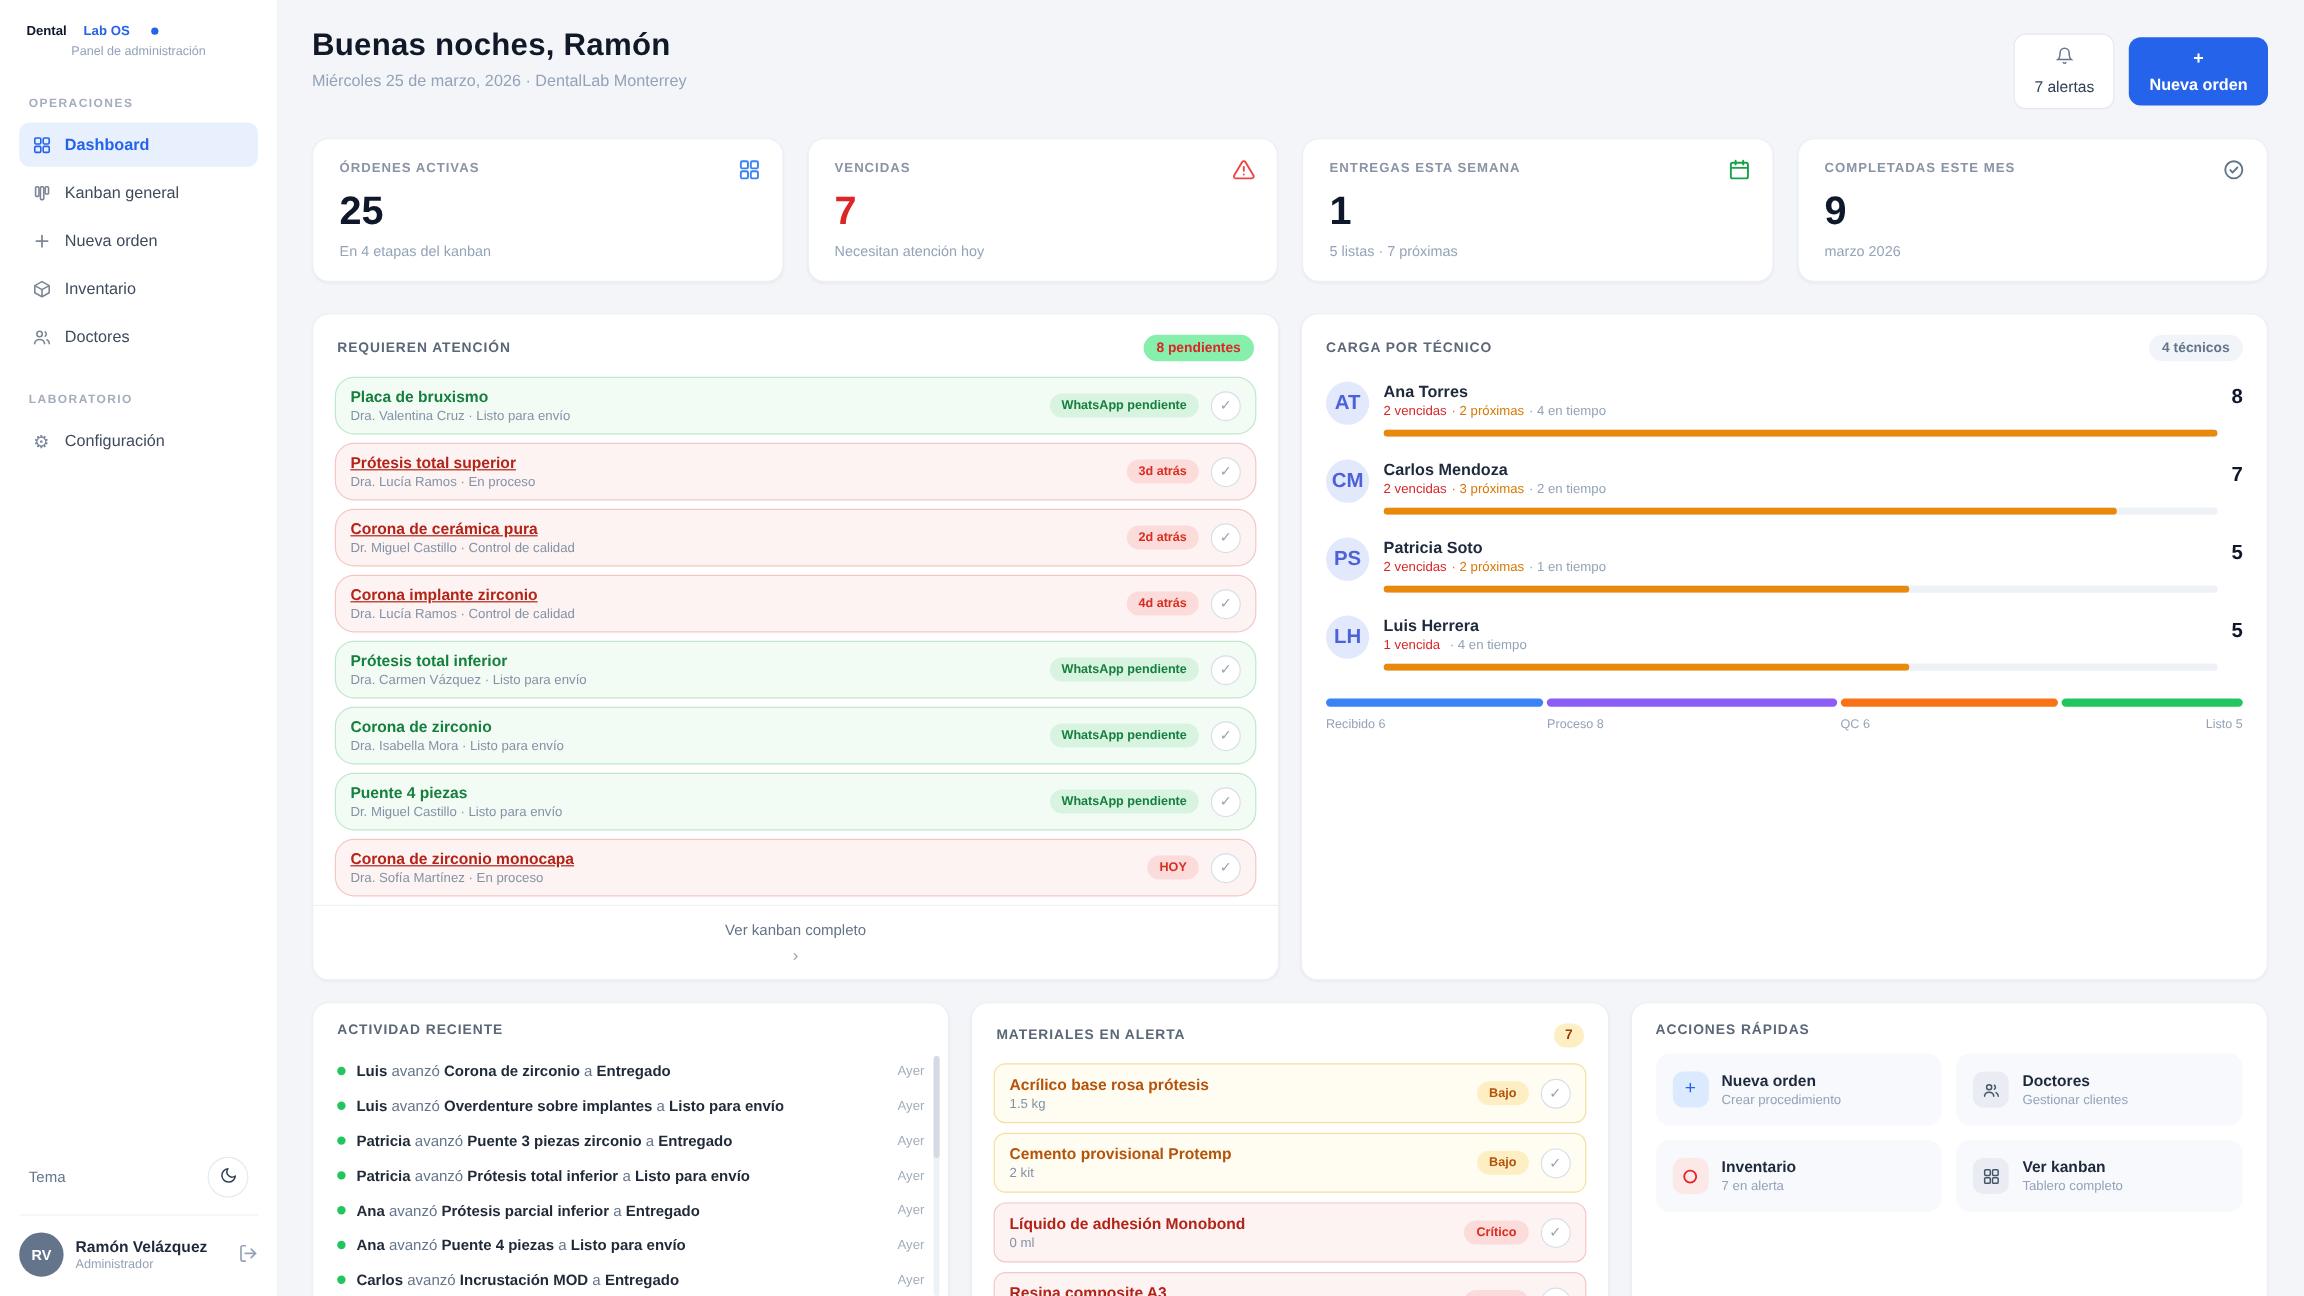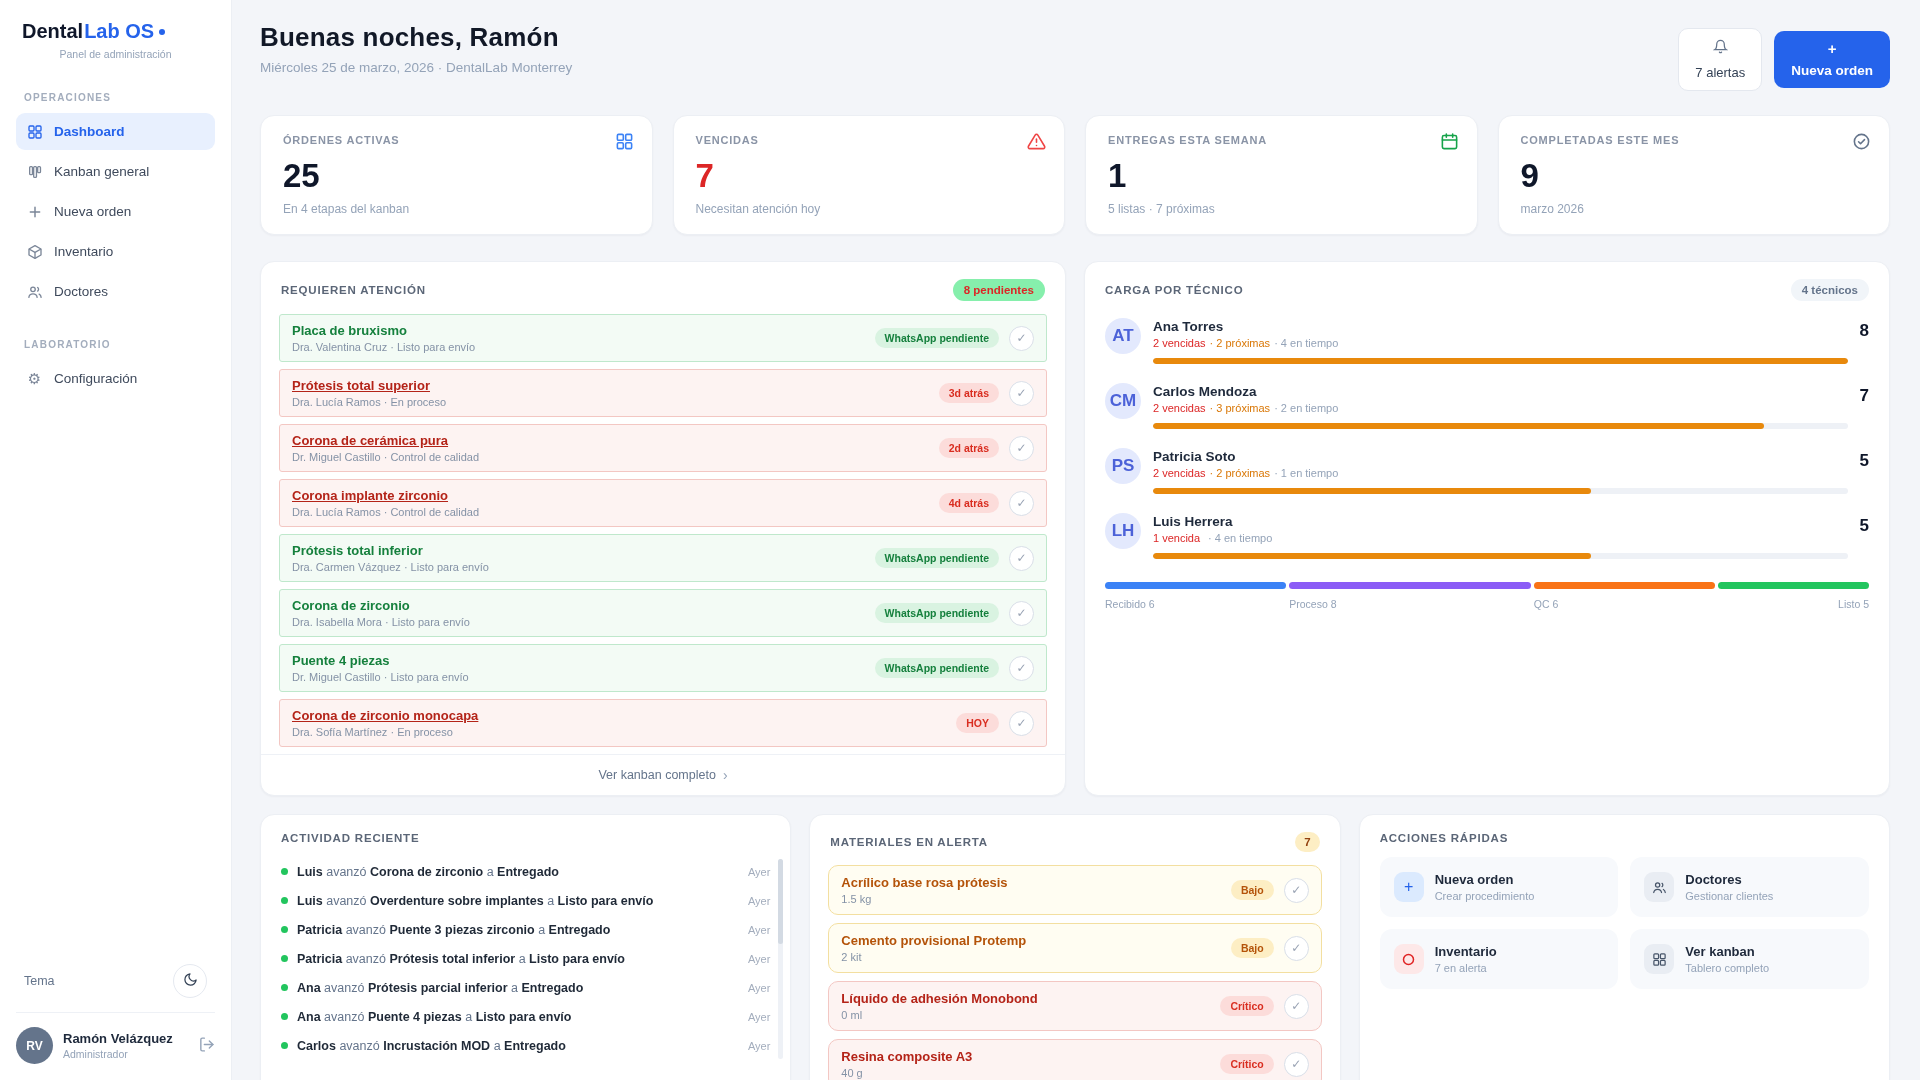--- a/index.html
+++ b/index.html
@@ -8,21 +8,21 @@
     display:flex;
     background:#f3f5f9;
     font-family:"Liberation Sans","DejaVu Sans",sans-serif;
     color:#1e293b;
   }
   button { font-family:inherit;flex-direction:column; }
 
   
   .sidebar { width:232px; min-width:232px; background:#ffffff; border-right:1px solid #eceff4;
     display:flex; flex-direction:column; padding:20px 16px 16px; }
-  .brand { display:flex; align-items:center; gap:1px; font-size:20px; font-weight:700; color:#0f172a; padding:0 6px; }
+  .brand { display:flex; align-items:center; gap:14px; font-size:11px; font-weight:700; color:#0f172a; padding:0 6px; }
   .brand .blue { color:#2563eb; }
   .brand-dot { width:6px; height:6px; border-radius:50%; background:#2563eb; margin-left:4px; }
   .brand-sub { font-size:10.5px; color:#94a3b8; padding:0 6px; margin-top:5px;text-align:center; }
   .nav-section { margin-top:32px; }
   .nav-section.second { margin-top:26px; }
   .nav-label { font-size:10px; font-weight:700; letter-spacing:1.2px; color:#a3adbd; padding:0 8px; margin-bottom:10px; }
   .nav-item { display:flex; align-items:center; gap:11px; padding:10px 10px; border-radius:9px;
     font-size:13.5px; color:#3f4a5c; cursor:pointer; margin-bottom:3px; }
   .nav-item .nico { color:#7b8698; }
   .nav-item.active { background:#e8f0fe; color:#2563eb; font-weight:700; }
@@ -69,36 +69,36 @@
     box-shadow:0 1px 2px rgba(16,24,40,.04); overflow:hidden; display:flex; flex-direction:column; }
   .panel-head { display:flex; justify-content:space-between; align-items:center; padding:17px 20px 13px; }
   .panel-title { font-size:11.5px; font-weight:700; letter-spacing:.8px; color:#5b6677; }
   .pill { font-size:11.5px; font-weight:700; padding:5px 11px; border-radius:999px; }
   .pill-red { background:#86efac; color:#dc2626; }
   .pill-gray { background:#f1f5f9; color:#64748b; }
   .pill-amber { background:#fdeec4; color:#92400e; padding:4px 9px; }
 
   
   .att-list { padding:0 18px; flex:1; }
-  .att-item { display:flex; align-items:center; gap:10px; border:1px solid; border-radius:3px;
+  .att-item { display:flex; align-items:center; gap:10px; border:1px solid; border-radius:16px;
     padding:8px 12px; margin-bottom:7px; cursor:pointer; background:#fff; }
   .att-main { flex:1; min-width:0; }
   .att-name { font-size:13px; font-weight:700; }
   .att-meta { font-size:11px; color:#8492a6; margin-top:3px; }
   .att-item.v-green { background:#f3fbf5; border-color:#bfe8cc; }
   .v-green .att-name { color:#15803d; }
   .att-item.v-red { background:#fdf3f2; border-color:#f3c7c3; }
   .v-red .att-name { color:#b42318;text-decoration:underline; }
   .att-badge { font-size:10.5px; font-weight:700; padding:4px 10px; border-radius:999px; white-space:nowrap; }
   .v-green .att-badge { background:#d9f3e1; color:#15803d; }
   .v-red .att-badge { background:#fcdcda; color:#d92d20; }
   .check-btn { width:25px; height:25px; border-radius:50%; background:#fff; border:1px solid #d9dfe8;
     color:#98a2b3; font-size:12px; display:flex; align-items:center; justify-content:center; cursor:pointer; flex:none; }
   .att-footer { border-top:1px solid #eef1f6; padding:13px; font-size:12.5px; color:#64748b; cursor:pointer;
-    display:flex; justify-content:center; align-items:center; gap:7px; }
+    display:flex; justify-content:center; align-items:center; gap:7px;flex-direction:column; }
   .chev { color:#94a3b8; font-size:14px; }
 
   
   .tech-list { padding:4px 20px 0; }
   .tech-row { display:flex; gap:12px; margin-bottom:19px; }
   .tech-avatar { width:36px; height:36px; border-radius:50%; background:#e3e9fd; color:#4c62d8;
     font-size:17px; font-weight:700; display:flex; align-items:center; justify-content:center; flex:none; }
   .tech-body { flex:1; padding-top:1px; }
   .tech-name { font-size:13.5px; font-weight:700; color:#1e293b; }
   .tech-meta { font-size:11px; margin-top:3px; display:flex; gap:4px; }

